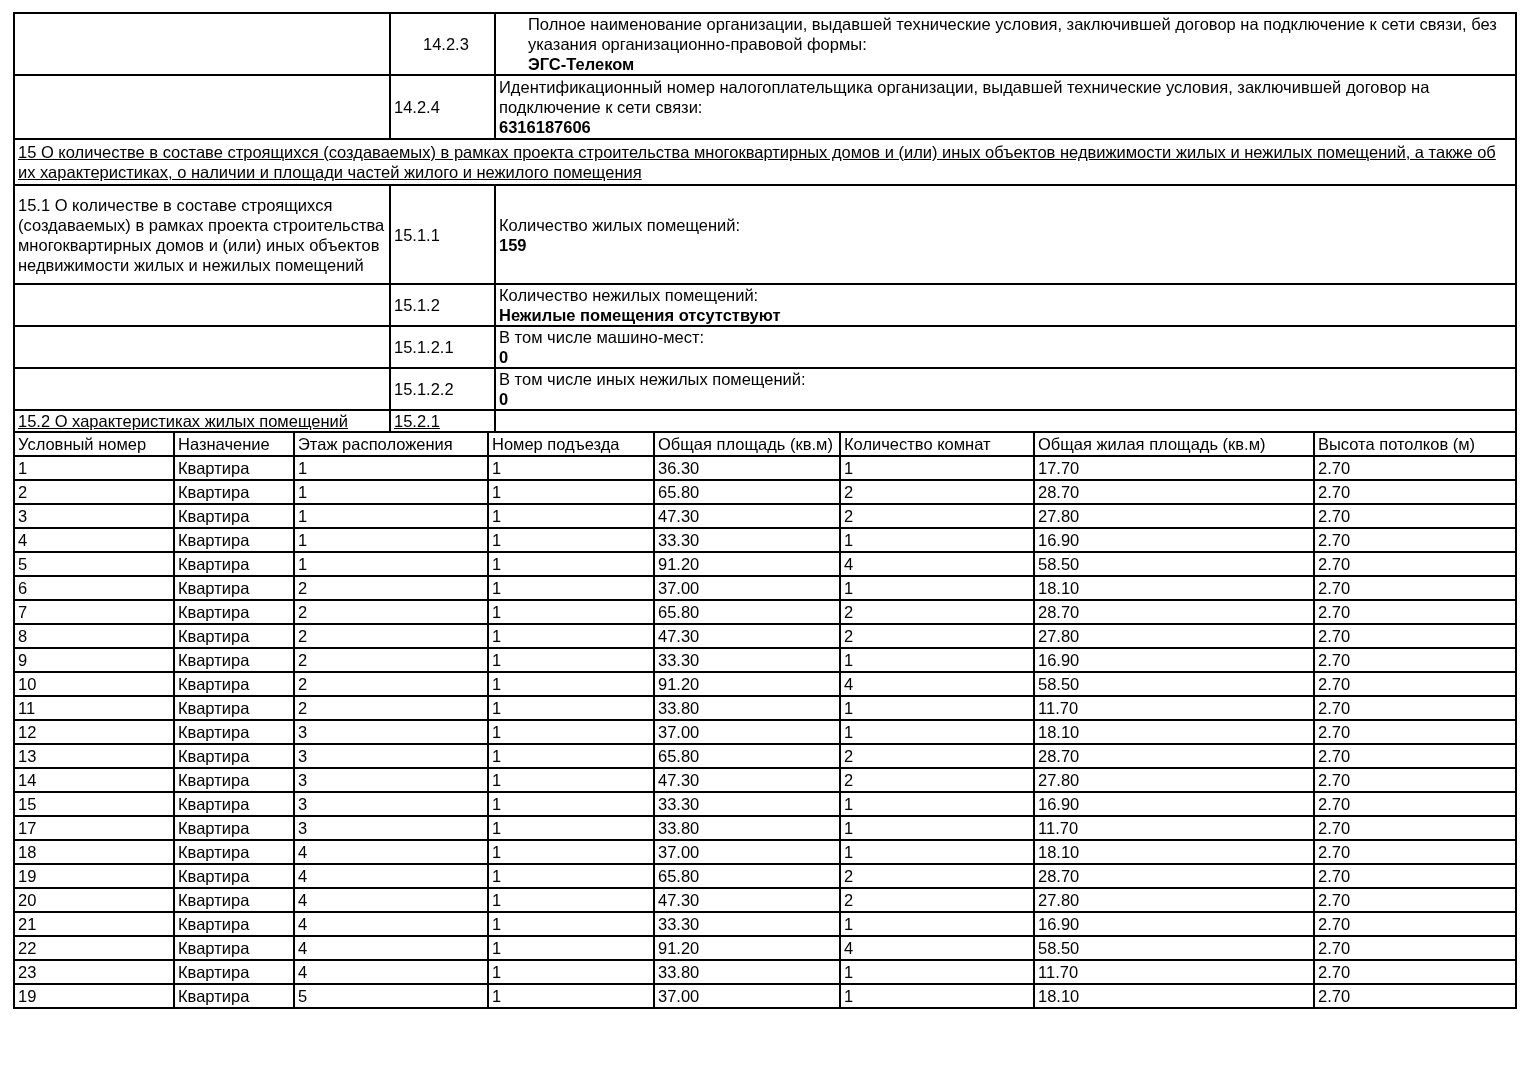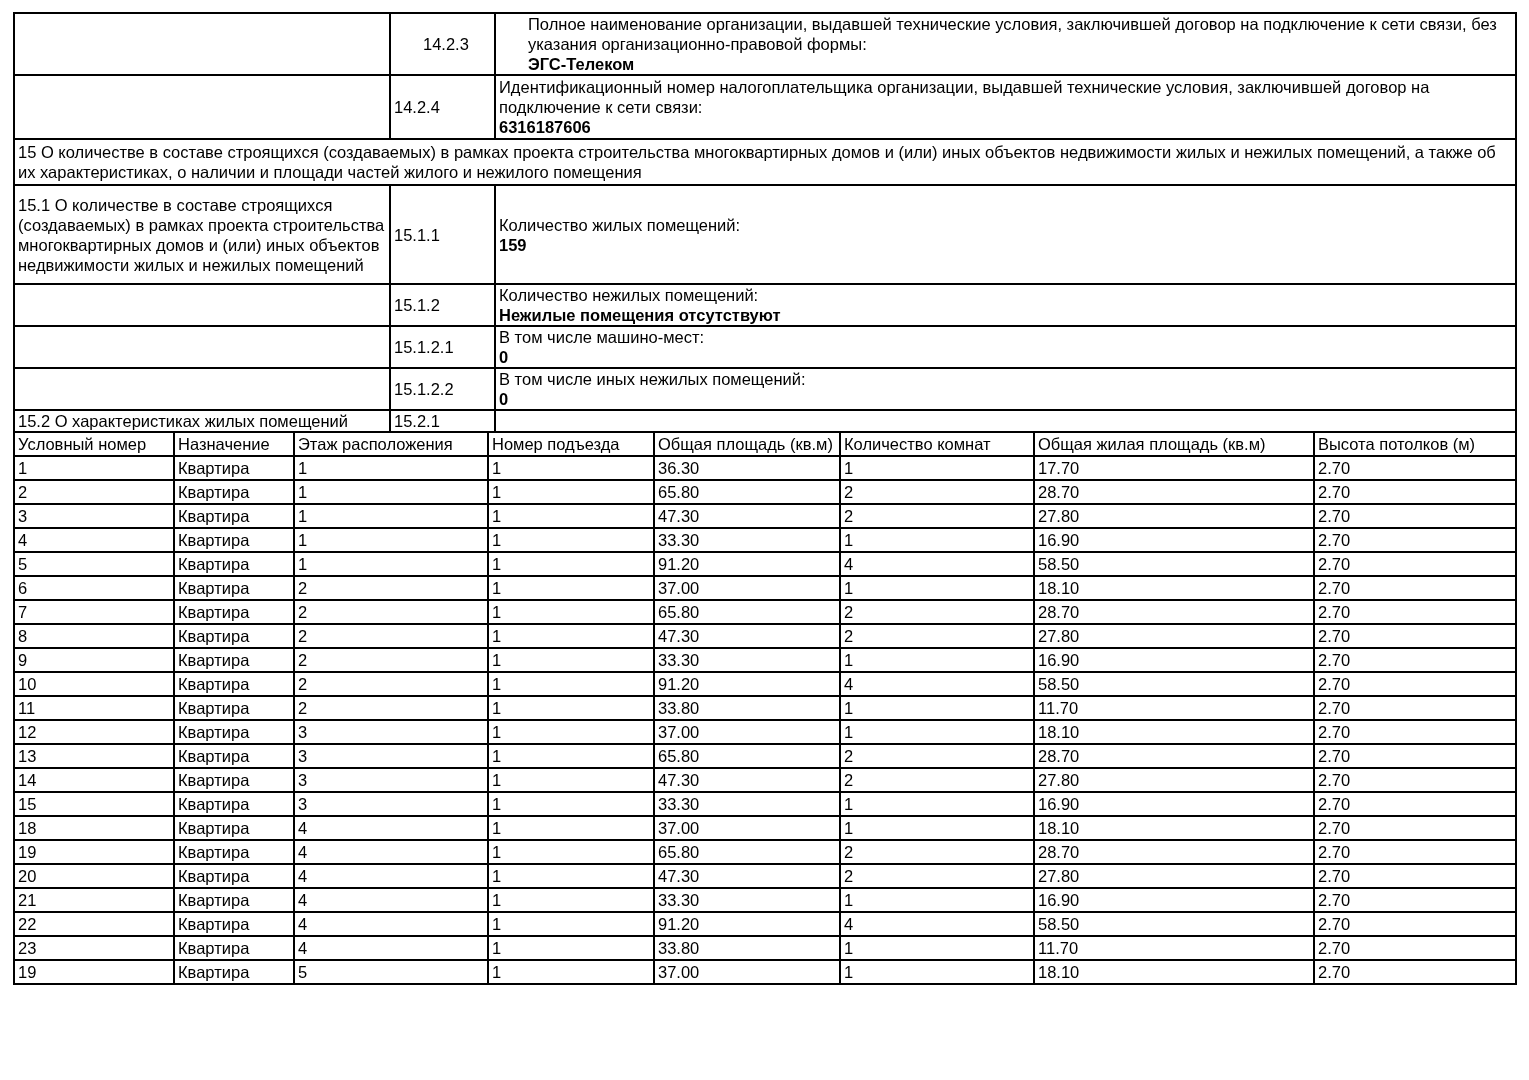--- a/index.html
+++ b/index.html
@@ -32,25 +32,25 @@
   table.apts { margin-top: -2px; padding-left: 38px; }
 
   td.left  { vertical-align: top; padding-right: 18px; }
   td.code  { vertical-align: middle; }
   td.val   { vertical-align: middle; }
   td.section { vertical-align: middle; }
   .b { font-weight: bold; }
 
   tr.h58  > td { height: 56px; padding-left: 32px; }
   tr.h64  > td { height: 62px; }
-  tr.h46  > td { height: 44px; }
+  tr.h46  > td { height: 44px; text-decoration: underline; }
   tr.h99  > td { height: 97px; }
   tr.h41  > td { height: 39px; }
   tr.h40  > td { height: 38px; }
-  tr.h21  > td { height: 20px; }
+  tr.h21  > td { height: 20px; text-decoration: underline; }
   tr.hdr  > th { height: 22px; }
   tr.apt-row > td { height: 20px; padding-top: 1px; padding-bottom: 1px; }
 </style>
 </head>
 <body>
 
 <div class="doc">
 
   <table class="tbl upper">
     <colgroup>
@@ -301,20 +301,30 @@
     <td>Квартира</td>
     <td>3</td>
     <td>1</td>
     <td>33.30</td>
     <td>1</td>
     <td>16.90</td>
     <td>2.70</td>
   </tr>
 
 
+  <tr class="apt-row">
+    <td>17</td>
+    <td>Квартира</td>
+    <td>3</td>
+    <td>1</td>
+    <td>33.80</td>
+    <td>1</td>
+    <td>11.70</td>
+    <td>2.70</td>
+  </tr>
 
   <tr class="apt-row">
     <td>18</td>
     <td>Квартира</td>
     <td>4</td>
     <td>1</td>
     <td>37.00</td>
     <td>1</td>
     <td>18.10</td>
     <td>2.70</td>

